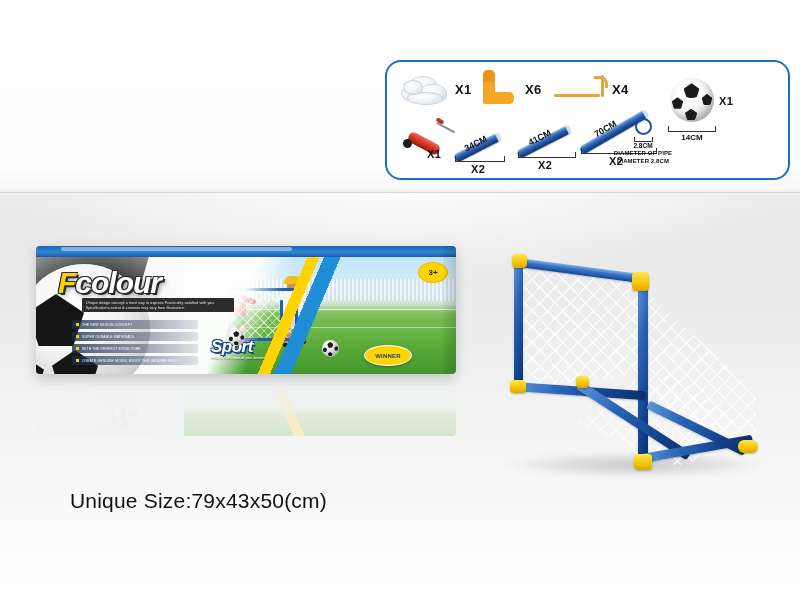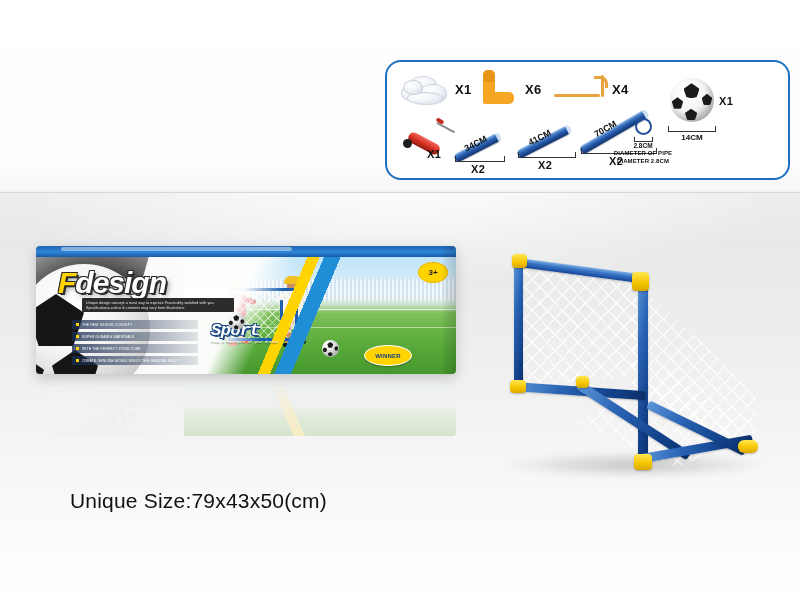--- a/index.html
+++ b/index.html
@@ -146,21 +146,21 @@
   #pack .minigoal{position:absolute;left:192px;top:42px;width:78px;height:56px;}
   #pack .minigoal .p{position:absolute;background:#1f5fb0;border-radius:1px;}
   #pack .minigoal .net{position:absolute;left:2px;top:2px;right:8px;bottom:4px;
      background:repeating-linear-gradient(45deg,rgba(255,255,255,.55) 0 1px,transparent 1px 6px),
                 repeating-linear-gradient(-45deg,rgba(255,255,255,.55) 0 1px,transparent 1px 6px);}
   
   #pack .age{position:absolute;right:8px;top:16px;width:28px;height:19px;border-radius:50%;
      background:#ffd400;border:1.5px solid #f0b800;display:flex;align-items:center;justify-content:center;}
   #pack .age span{font-size:8px;font-weight:bold;color:#1b1b1b;line-height:1;}
   
-  #pack .sport{position:absolute;left:175px;top:76px;width:74px;font-family:Liberation Mono, monospace;}
+  #pack .sport{position:absolute;left:175px;top:92px;width:74px;}
   #pack .sport .w{font-size:17px;font-weight:bold;font-style:italic;color:#ffffff;letter-spacing:-.5px;line-height:1;
      text-shadow:1.5px 1.5px 0 #17457f,-1px -1px 0 #17457f,1px -1px 0 #17457f,-1px 1px 0 #17457f;}
   #pack .sport .t{font-size:3.6px;color:#ffffff;line-height:1.5;margin-top:1px;text-shadow:0 1px 1px rgba(0,0,0,.6);}
   #pack .sport .oball{position:absolute;left:17px;top:-9px;width:17px;height:17px;}
   
   #pack .seal{position:absolute;right:44px;bottom:8px;width:46px;height:19px;border-radius:50%;
      background:#ffd400;border:1.5px solid #ffffff;display:flex;align-items:center;justify-content:center;
      box-shadow:0 1px 2px rgba(0,0,0,.3);}
   #pack .seal span{font-size:6px;font-weight:bold;color:#14408a;letter-spacing:.2px;}
   #pack .rightedge{position:absolute;right:0;top:0;bottom:0;width:13px;
@@ -335,21 +335,21 @@
     <div class="bigball">
       <div class="bigpatch p1"></div>
       <div class="bigpatch p2"></div>
       <div class="bigpatch p3"></div>
     </div>
 
     <div class="lid">
         <div class="lidshine"></div>
       </div>
 
-    <div class="title"><span class="f">F</span><span>design</span></div>
+    <div class="title"><span class="f">F</span><span>colour</span></div>
 
     <div class="subbar">
       <span>Unique design concept a must way to express Practicality satisfied with you. Specifications,colour &amp; contents may vary from illustration.</span>
     </div>
 
     <div class="feats">
       <div class="feat">
           <i></i>
           <span>THE NEW DESIGN CONCEPT</span>
         </div>

